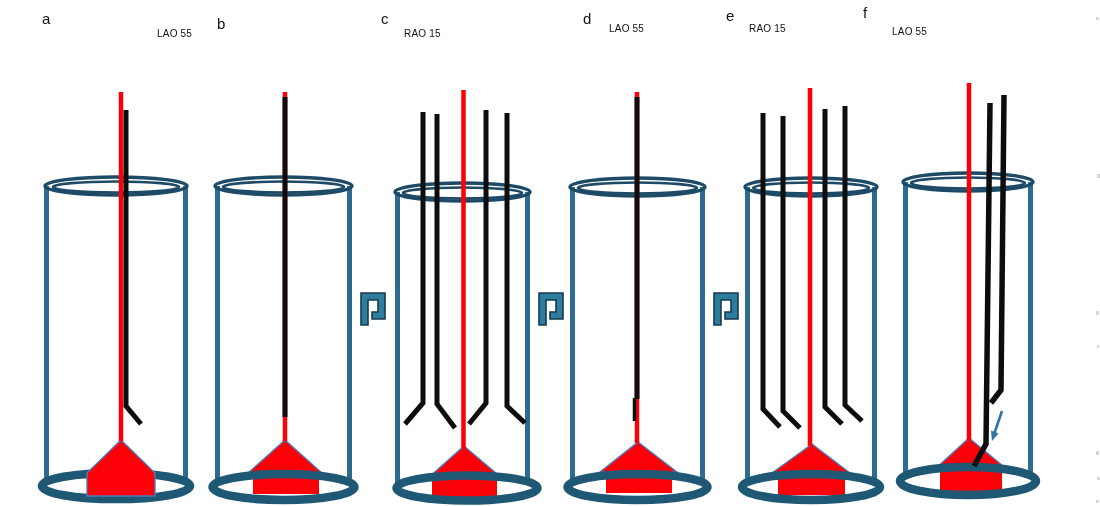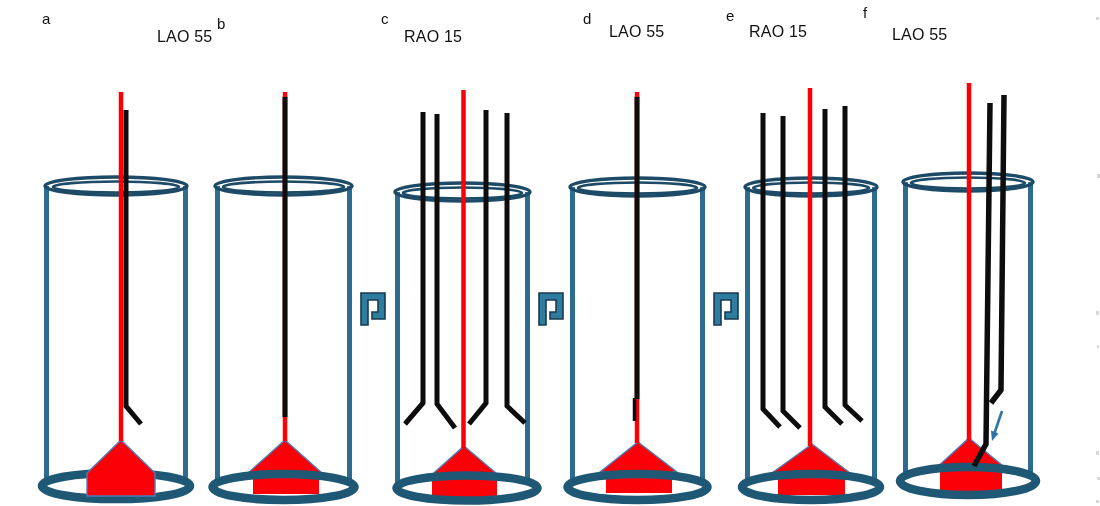--- a/index.html
+++ b/index.html
@@ -12,21 +12,21 @@
   }
   .stage svg{position:absolute;left:0;top:0;}
   .plabel{
     position:absolute;
     font-size:15px;
     color:#111;
     line-height:1;
   }
   .vlabel{
     position:absolute;
-    font-size:16px;
+    font-size:10px;
     color:#111;
     line-height:1;
     letter-spacing:.2px;
   }
 </style>
 </head>
 <body>
 
 <div class="stage">
 

